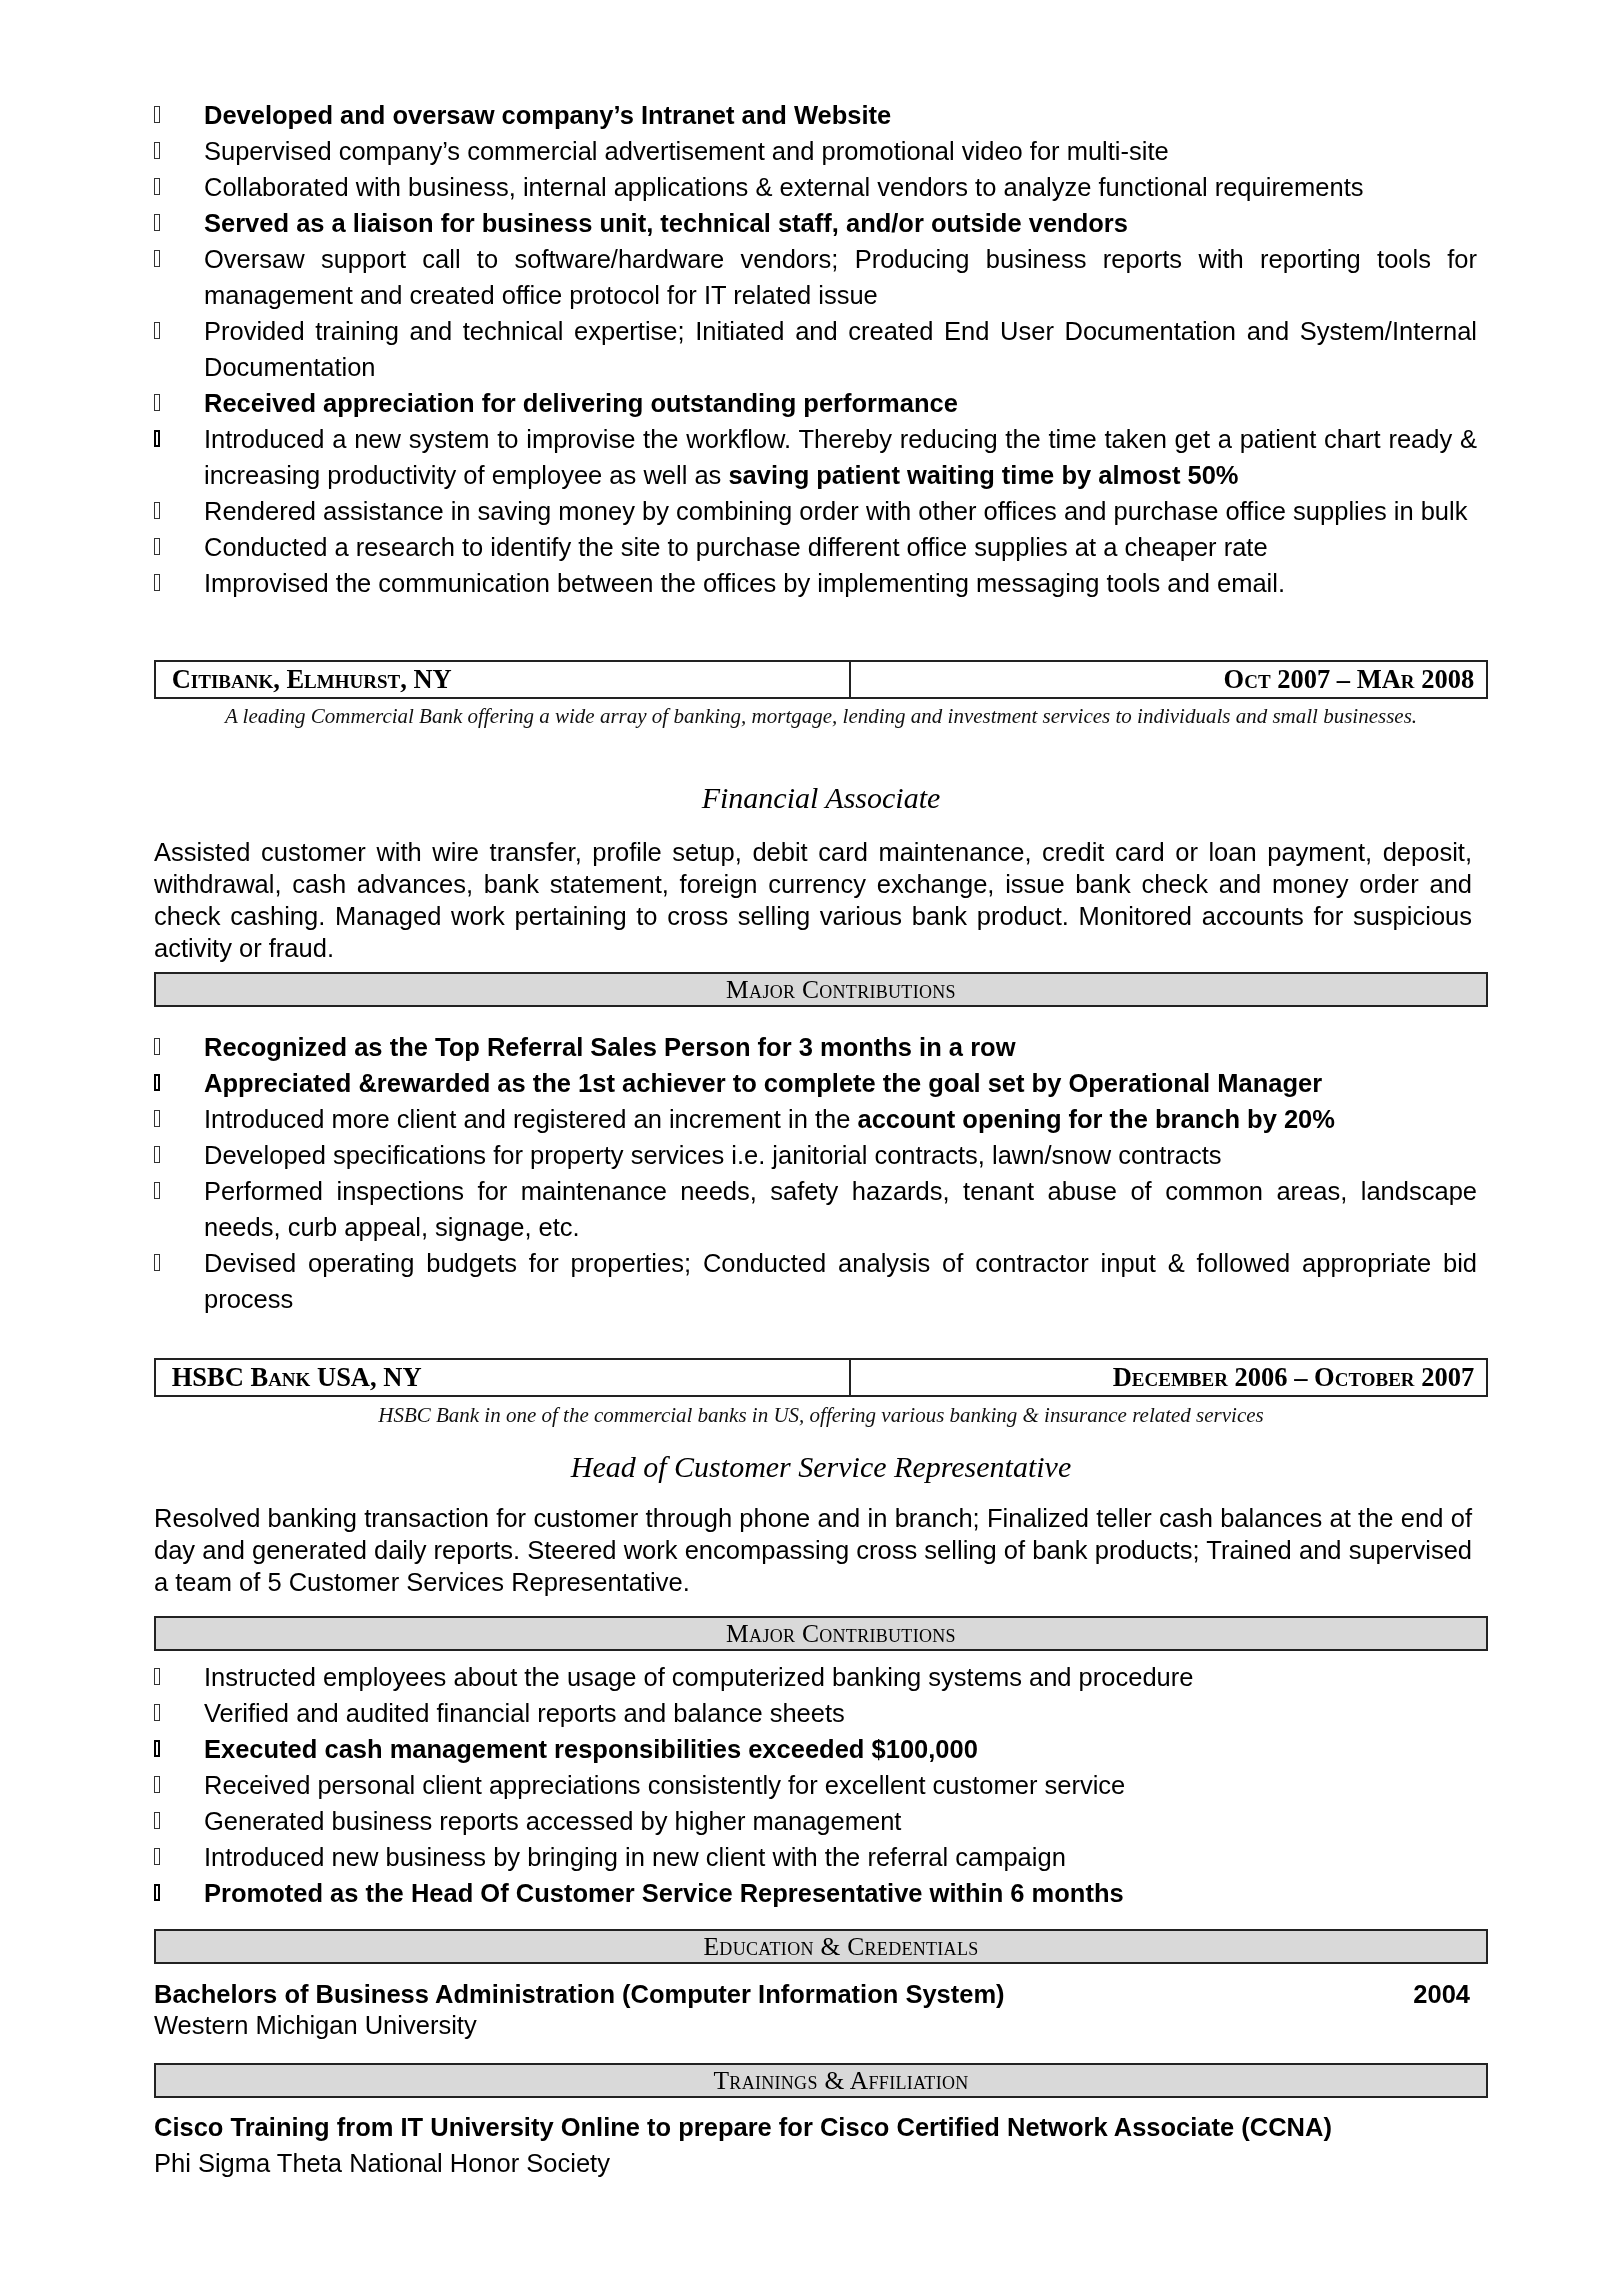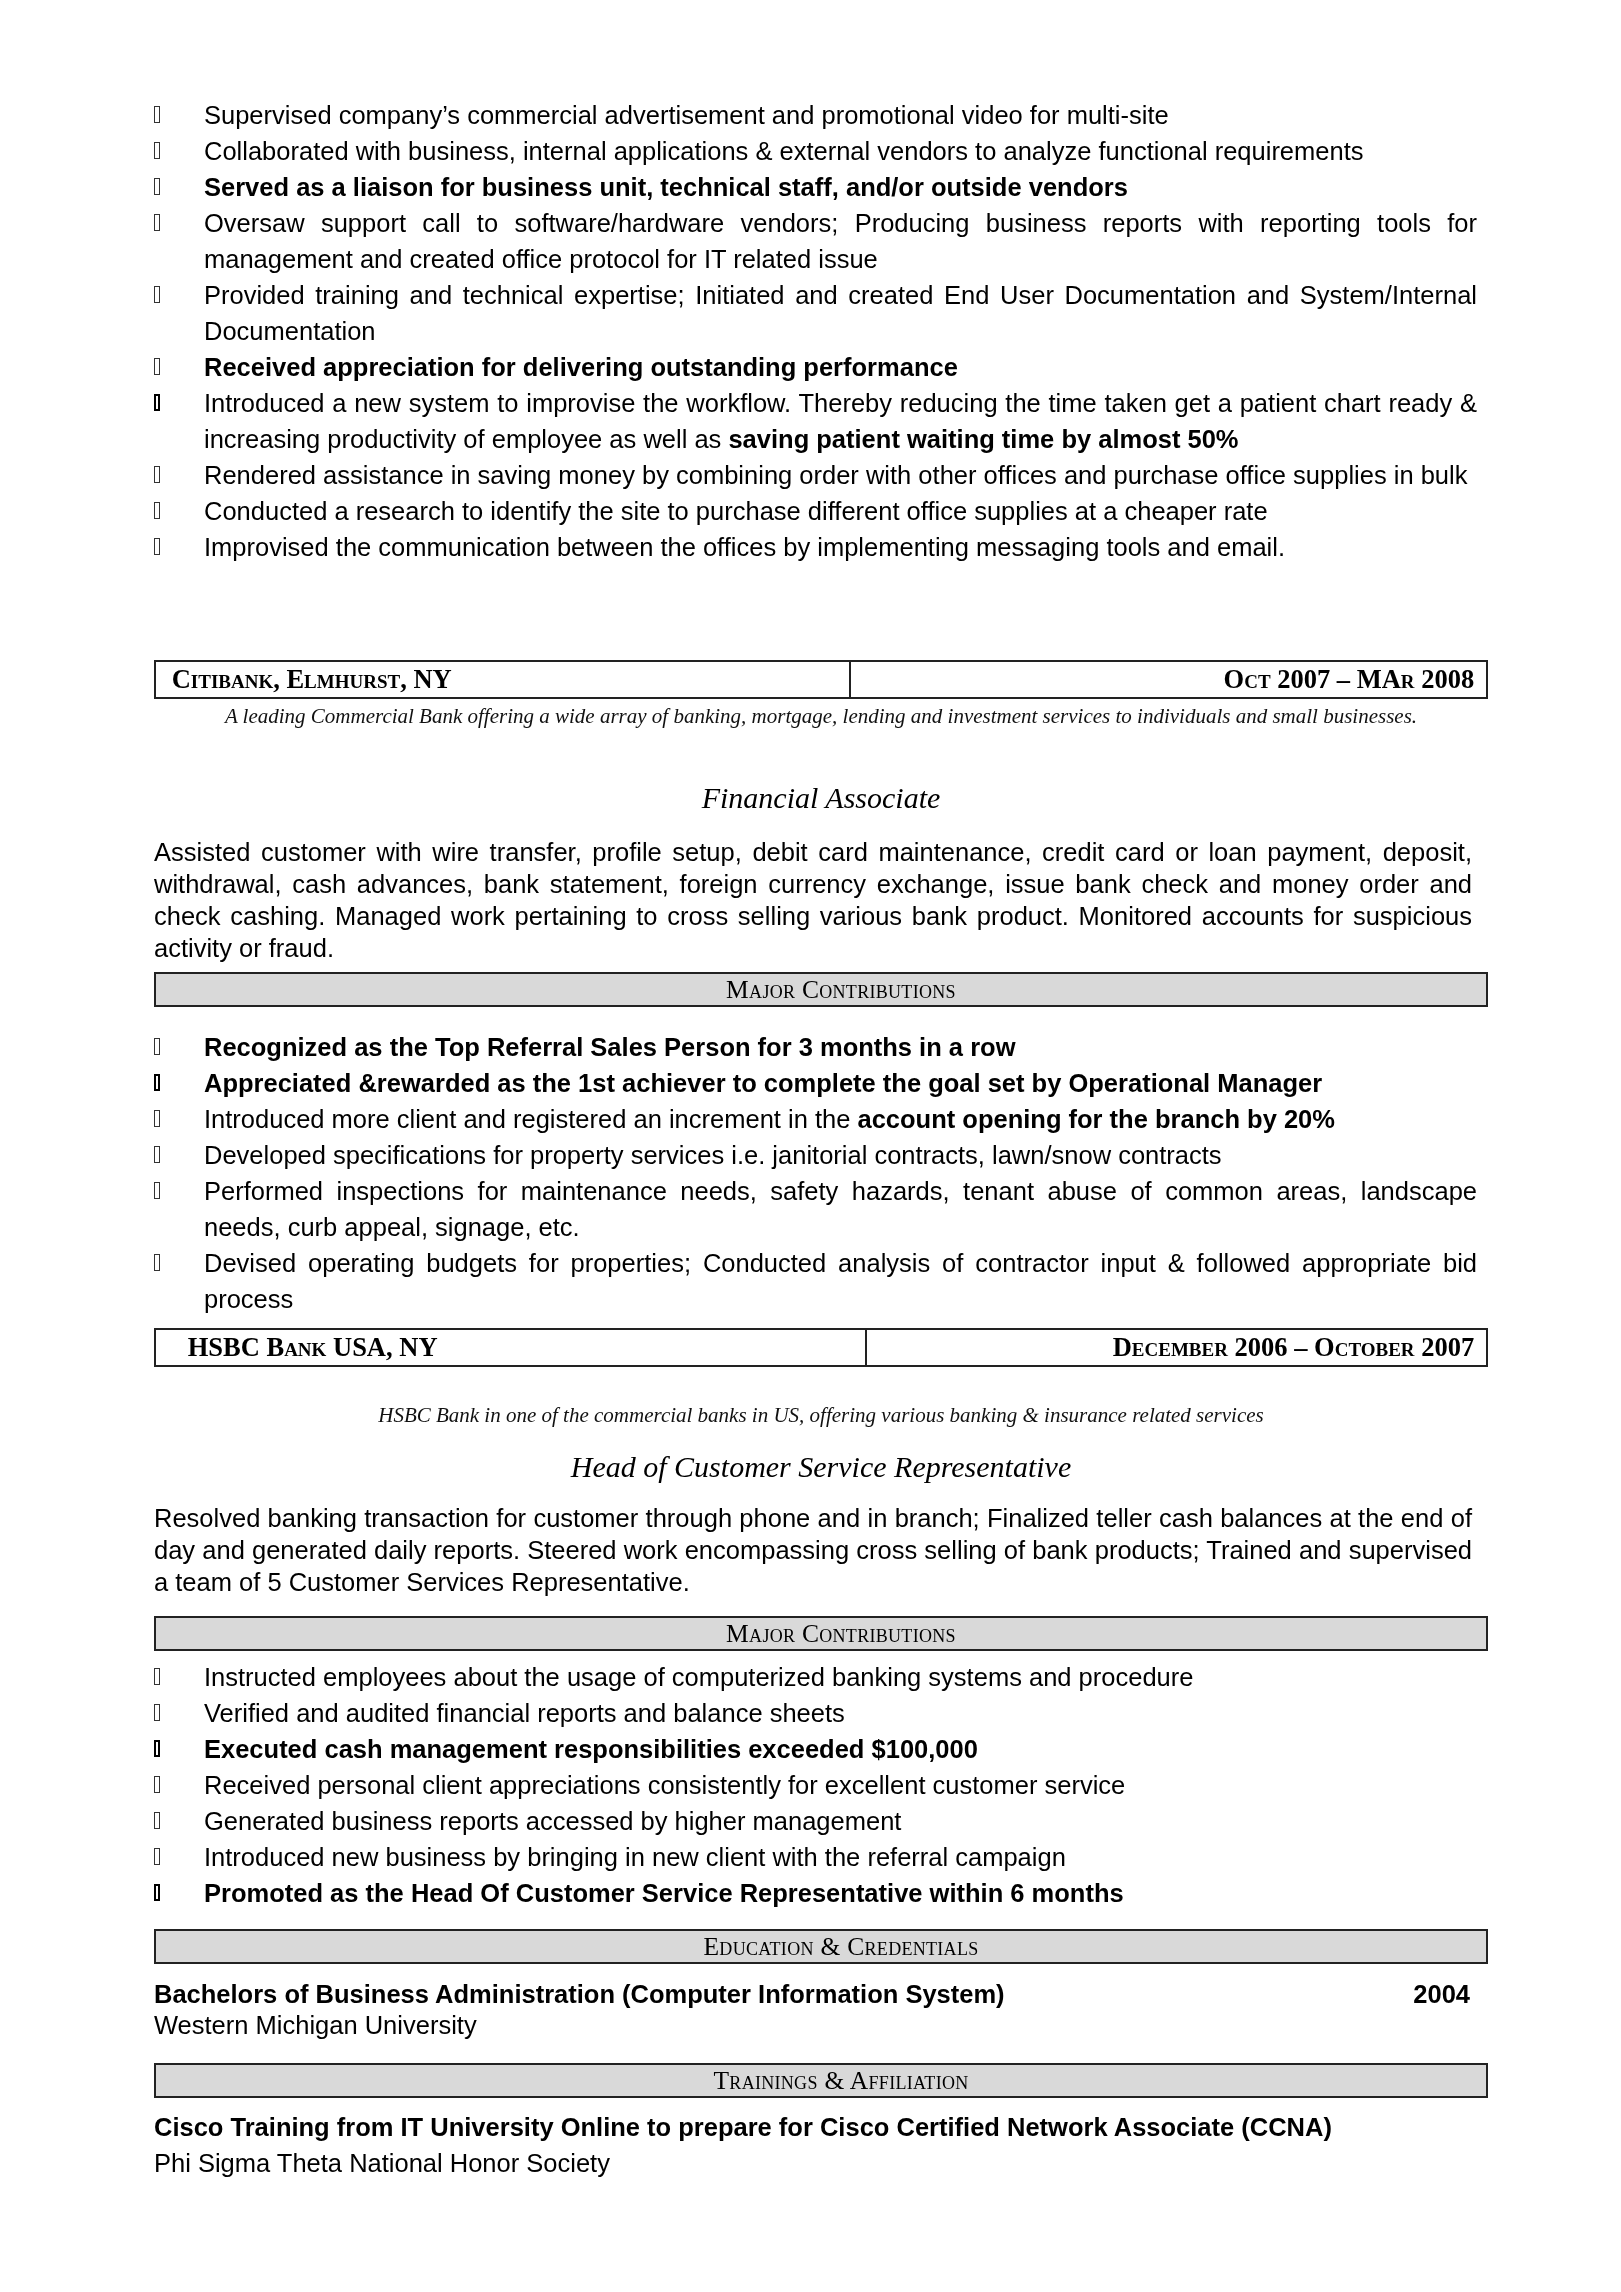--- a/index.html
+++ b/index.html
@@ -26,20 +26,21 @@
 
   .edu-line { position: absolute; left: 154px; width: 1318px; font-family: "Liberation Sans", sans-serif; font-size: 25.5px; line-height: 31px; }
   .edu-line .year { position: absolute; right: 2px; top: 0; font-weight: bold; }
 </style>
 </head>
 <body>
 
 <div class="page">
 
   <ul class="bullets" style="top:97px;">
+    <li class="bold"><span class="blt"></span><span>Developed and oversaw company’s Intranet and Website</span></li>
     <li><span class="blt"></span><span>Supervised company’s commercial advertisement and promotional video for multi-site</span></li>
     <li><span class="blt"></span><span>Collaborated with business, internal applications &amp; external vendors to analyze functional requirements</span></li>
     <li class="bold"><span class="blt"></span><span>Served as a liaison for business unit, technical staff, and/or outside vendors</span></li>
     <li><span class="blt"></span><span>Oversaw support call to software/hardware vendors; Producing business reports with reporting tools for management and created office protocol for IT related issue</span></li>
     <li><span class="blt"></span><span>Provided training and technical expertise; Initiated and created End User Documentation and System/Internal Documentation</span></li>
     <li class="bold"><span class="blt"></span><span>Received appreciation for delivering outstanding performance</span></li>
     <li><span class="blt dark"></span><span>Introduced a new system to improvise the workflow. Thereby reducing the time taken get a patient chart ready &amp; increasing productivity of employee as well as </span><span class="b">saving patient waiting time by almost 50%</span></li>
     <li><span class="blt"></span><span>Rendered assistance in saving money by combining order with other offices and purchase office supplies in bulk</span></li>
     <li><span class="blt"></span><span>Conducted a research to identify the  site to purchase different office supplies at a cheaper rate</span></li>
     <li><span class="blt"></span><span>Improvised the communication between the offices by implementing messaging tools and email.</span></li>
@@ -56,21 +57,21 @@
 
   <ul class="bullets" style="top:1029px;">
     <li class="bold"><span class="blt"></span><span>Recognized as the Top Referral Sales Person for 3 months in a row</span></li>
     <li class="bold"><span class="blt dark"></span><span>Appreciated &amp;rewarded as the 1st achiever to complete the goal set by Operational Manager</span></li>
     <li><span class="blt"></span><span>Introduced more client and registered an increment in the </span><span class="b">account opening for the branch by 20%</span></li>
     <li><span class="blt"></span><span>Developed specifications for property services i.e. janitorial contracts, lawn/snow contracts</span></li>
     <li><span class="blt"></span><span>Performed inspections for maintenance needs, safety hazards, tenant abuse of common areas, landscape needs, curb appeal, signage, etc.</span></li>
     <li><span class="blt"></span><span>Devised operating budgets for properties; Conducted analysis of contractor input &amp;  followed appropriate bid process</span></li>
   </ul>
 
-  <div class="jobbox" style="top:1328px;padding-left:16px;">
+  <div class="jobbox" style="top:1358px;">
     <div class="cell left">HSBC Bank USA, NY</div>
     <div class="cell right">December 2006 – October 2007</div>
   </div>
   <div class="desc" style="top:1402px;">HSBC Bank in one of the commercial banks in US, offering various banking &amp; insurance related services</div>
   <div class="role" style="top:1449px;">Head of Customer Service Representative</div>
   <div class="para" style="top:1502px;">Resolved banking transaction for customer through phone and in branch; Finalized teller cash balances at the end of day and generated daily reports. Steered work encompassing cross selling of bank products; Trained and supervised a team of 5 Customer Services Representative.</div>
   <div class="secbar" style="top:1616px;">Major Contributions</div>
 
   <ul class="bullets" style="top:1659px;">
     <li><span class="blt"></span><span>Instructed employees about the usage of computerized banking systems and procedure</span></li>

